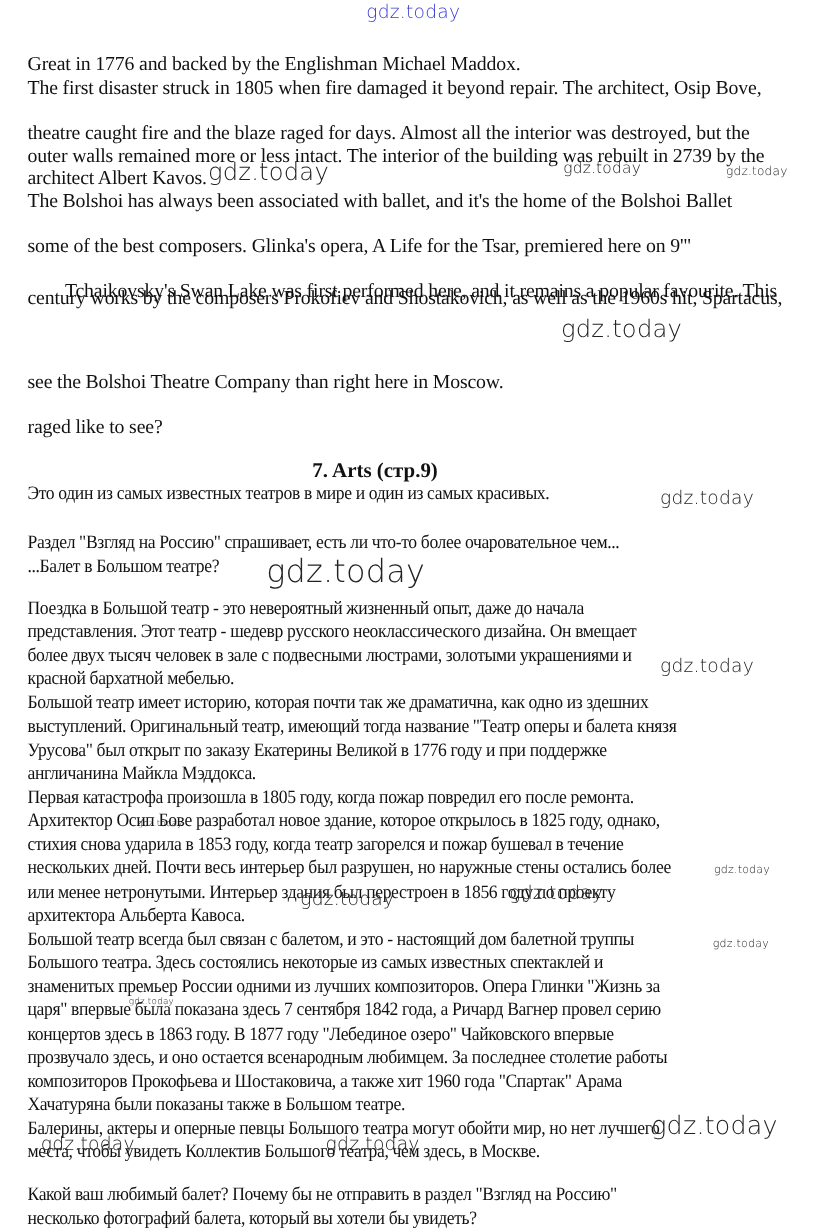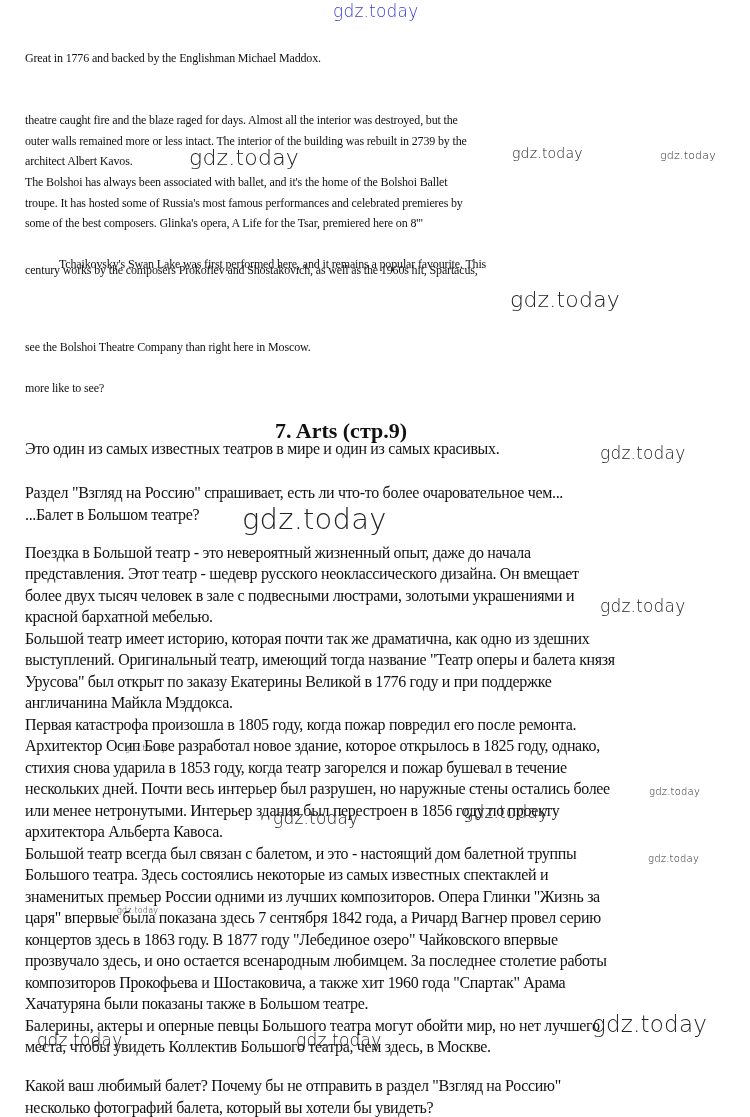--- a/index.html
+++ b/index.html
@@ -1,51 +1,51 @@
 <!DOCTYPE html>
 <html><head>
 <meta charset="utf-8">
 <style>
   html, body { margin: 0; padding: 0; background: #ffffff; }
   body { width: 750px; height: 1117px; position: relative; overflow: hidden; }
   .page { position: absolute; left: 0; top: 0; width: 750px; height: 1117px; }
   .line {
     position: absolute; left: 25px; white-space: nowrap;
-    font-family: "Liberation Serif", serif; font-size: 12px; color: #111;
+    font-family: "Liberation Serif", serif; font-size: 18px; color: #111;
     letter-spacing: -0.15px; line-height: 20px;
   }
   .ru { font-size: 17.2px; letter-spacing: -0.35px; transform: scaleX(0.93); transform-origin: left center; }
   .heading {
     position: absolute; left: 0; width: 682px; text-align: center;
-    font-family: "Liberation Serif", serif; font-weight: bold; font-size: 22px; color: #111;
+    font-family: "Liberation Serif", serif; font-weight: bold; font-size: 19px; color: #111;
   }
   .wm {
     position: absolute; font-family: "DejaVu Sans", sans-serif; color: #222;
     white-space: nowrap; font-weight: 200; letter-spacing: 0.2px;
   }
   .wm-top { color: #3b3bd6; }
 </style>
 </head>
 <body>
 
 <div class="page">
 
   <div class="wm wm-top" style="left: 333px; top: 1px; font-size: 17px; color: rgb(59, 59, 214);">gdz.today</div>
 
   <div class="line" style="top:48px;">Great in 1776 and backed by the Englishman Michael Maddox.</div>
+  <div class="line" style="top:69px;">The first disaster struck in 1805 when fire damaged it beyond repair. The architect, Osip Bove,</div>
   <div class="line" style="top:110px;">theatre caught fire and the blaze raged for days. Almost all the interior was destroyed, but the</div>
   <div class="line" style="top:131px;">outer walls remained more or less intact. The interior of the building was rebuilt in 2739 by the</div>
   <div class="line" style="top:151px;">architect Albert Kavos.</div>
   <div class="line" style="top:172px;">The Bolshoi has always been associated with ballet, and it's the home of the Bolshoi Ballet</div>
-  <div class="line" style="top:193px;">troupe. It has hosted some of Russia's most famous performances and celebrated premieres by</div>
-  <div class="line" style="top:213px;">some of the best composers. Glinka's opera, A Life for the Tsar, premiered here on 8'"</div>
+  <div class="line" style="top:213px;">some of the best composers. Glinka's opera, A Life for the Tsar, premiered here on 9'"</div>
   <div class="line" style="top:254px;margin-left:34px;">Tchaikovsky's Swan Lake was first performed here, and it remains a popular favourite. This</div>
   <div class="line" style="top:260px;">century works by the composers Prokofiev and Shostakovich, as well as the 1960s hit, Spartacus,</div>
   <div class="line" style="top:337px;">see the Bolshoi Theatre Company than right here in Moscow.</div>
-  <div class="line" style="top:378px;">more like to see?</div>
+  <div class="line" style="top:378px;">raged like to see?</div>
 
   <div class="wm" style="left:189px; top:145px; font-size:22px;">gdz.today</div>
   <div class="wm" style="left:512px; top:145px; font-size:14px;">gdz.today</div>
   <div class="wm" style="left:660px; top:149px; font-size:11px;">gdz.today</div>
   <div class="wm" style="left:510px; top:287px; font-size:22px;">gdz.today</div>
 
   <div class="heading" style="top:418px;">7. Arts (стр.9)</div>
 
   <div class="line ru" style="top:439px;">Это один из самых известных театров в мире и один из самых красивых.</div>
   <div class="line ru" style="top:483px;">Раздел "Взгляд на Россию" спрашивает, есть ли что-то более очаровательное чем...</div>

